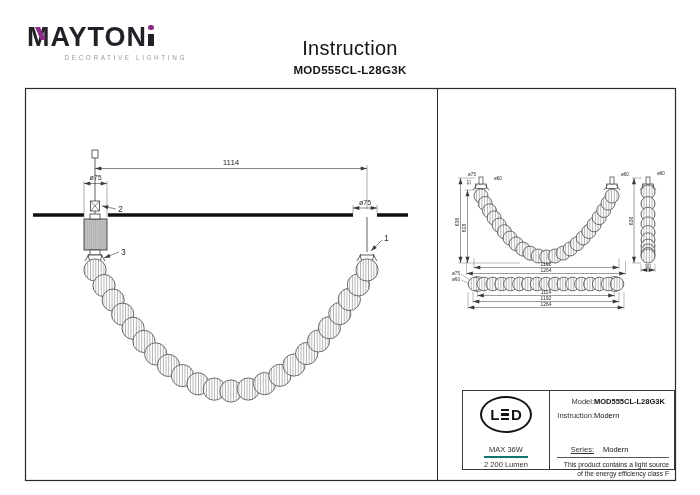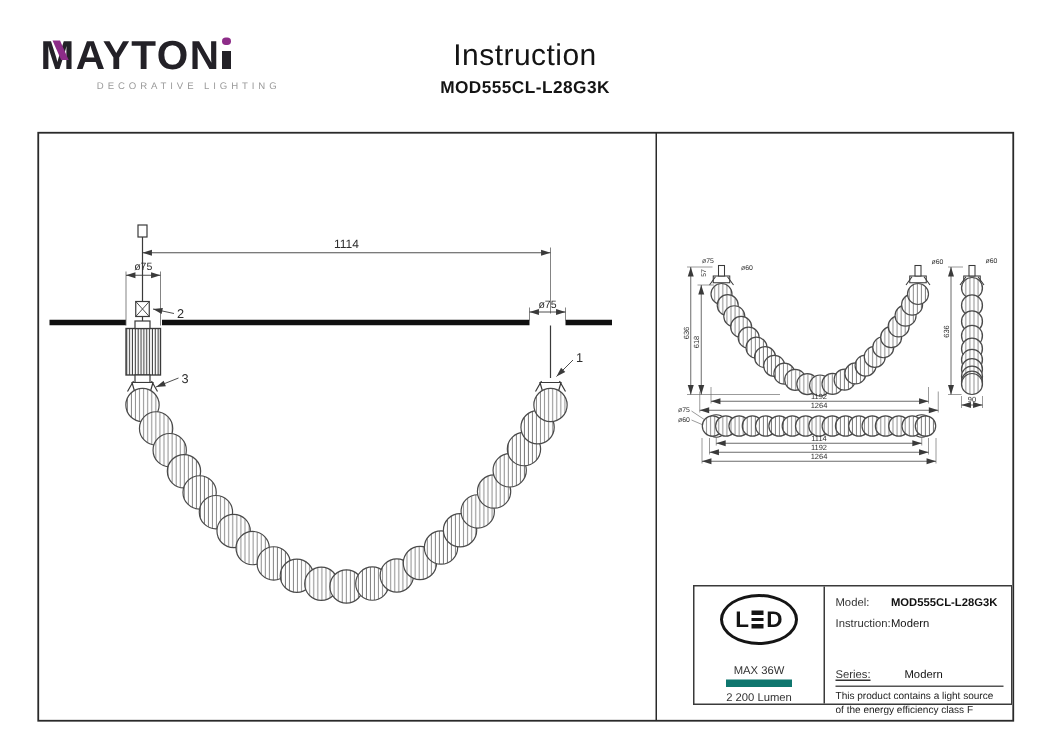--- a/index.html
+++ b/index.html
@@ -19,21 +19,21 @@
     background:#8d2c88;transform:skewX(24deg);transform-origin:top left;
   }
   .logo-i{display:inline-block;position:relative;width:7px;height:20px;margin-left:1px;}
   .i-bar{position:absolute;bottom:0;left:0;width:5.5px;height:12.5px;background:#232127;}
   .i-dot{position:absolute;bottom:16px;left:0;width:5.5px;height:5.5px;border-radius:50%;background:#8d2c88;}
   .logo-sub{
     margin-top:3px;text-align:right;font-size:6.4px;letter-spacing:2.6px;
     color:#9a9a9a;white-space:nowrap;width:100%;
   }
   .title-wrap{position:absolute;left:150px;right:150px;top:26px;text-align:center;}
-  .title{font-size:20px;font-weight:500;color:#141414;letter-spacing:0.3px;}
+  .title{font-size:20px;font-weight:500;color:#141414;letter-spacing:0.3px;margin-top:11px;}
   .subtitle-model{font-size:11.5px;font-weight:700;color:#141414;margin-top:4px;letter-spacing:0.3px;}
   
   svg.draw{position:absolute;left:0;top:0;}
   svg text{font-family:"Liberation Sans",sans-serif;fill:#2e2e2e;}
   .dim{font-size:8px;}
   .dim-sm{font-size:7px;}
   .dim-xs{font-size:5px;}
   .dim-xxs{font-size:4.6px;}
   .part{font-size:8.5px;}
   
@@ -47,22 +47,22 @@
     padding-top:5px;
   }
   .led-circle{
     width:48px;height:48px;border:2.2px solid #151515;border-radius:50%;
     display:flex;align-items:center;justify-content:center;gap:1.5px;
   }
   .led-letter{font-size:15px;font-weight:800;color:#151515;line-height:1;}
   .led-e{display:inline-flex;flex-direction:column;gap:2px;}
   .led-e i{display:block;width:8.5px;height:2.6px;background:#151515;}
   .led-max{font-size:7.5px;color:#333;margin-top:12px;}
-  .led-lumen{font-size:7.5px;color:#333;margin-top:2px;border-top:5px solid #0f766e;padding-top:2px;}
-  .model-cell{flex:1;padding:6px 5px 0 7px;font-size:7.5px;color:#222;box-sizing:border-box;}
+  .led-lumen{font-size:7.5px;color:#333;margin-top:2px;border-top:2px solid #0f766e;padding-top:2px;}
+  .model-cell{flex:1;padding:6px 5px 0 7px;font-size:7.5px;color:#222;box-sizing:border-box;text-align:right;}
   .row{display:flex;align-items:baseline;margin-bottom:4.5px;}
   .lbl{width:37px;color:#333;flex:none;}
   .lbl-underline{text-decoration:underline;}
   .val{color:#111;}
   .val-bold{font-weight:700;}
   .icon-row{display:flex;align-items:center;margin:-1px 0 2px 0;}
   .lamp-icon{width:20px;height:13px;flex:none;margin-right:6px;}
   .divider{border-top:1px solid #555;margin-top:3px;padding-top:2.5px;}
   .energy-note{font-size:6.7px;line-height:1.4;color:#222;}
 </style>

